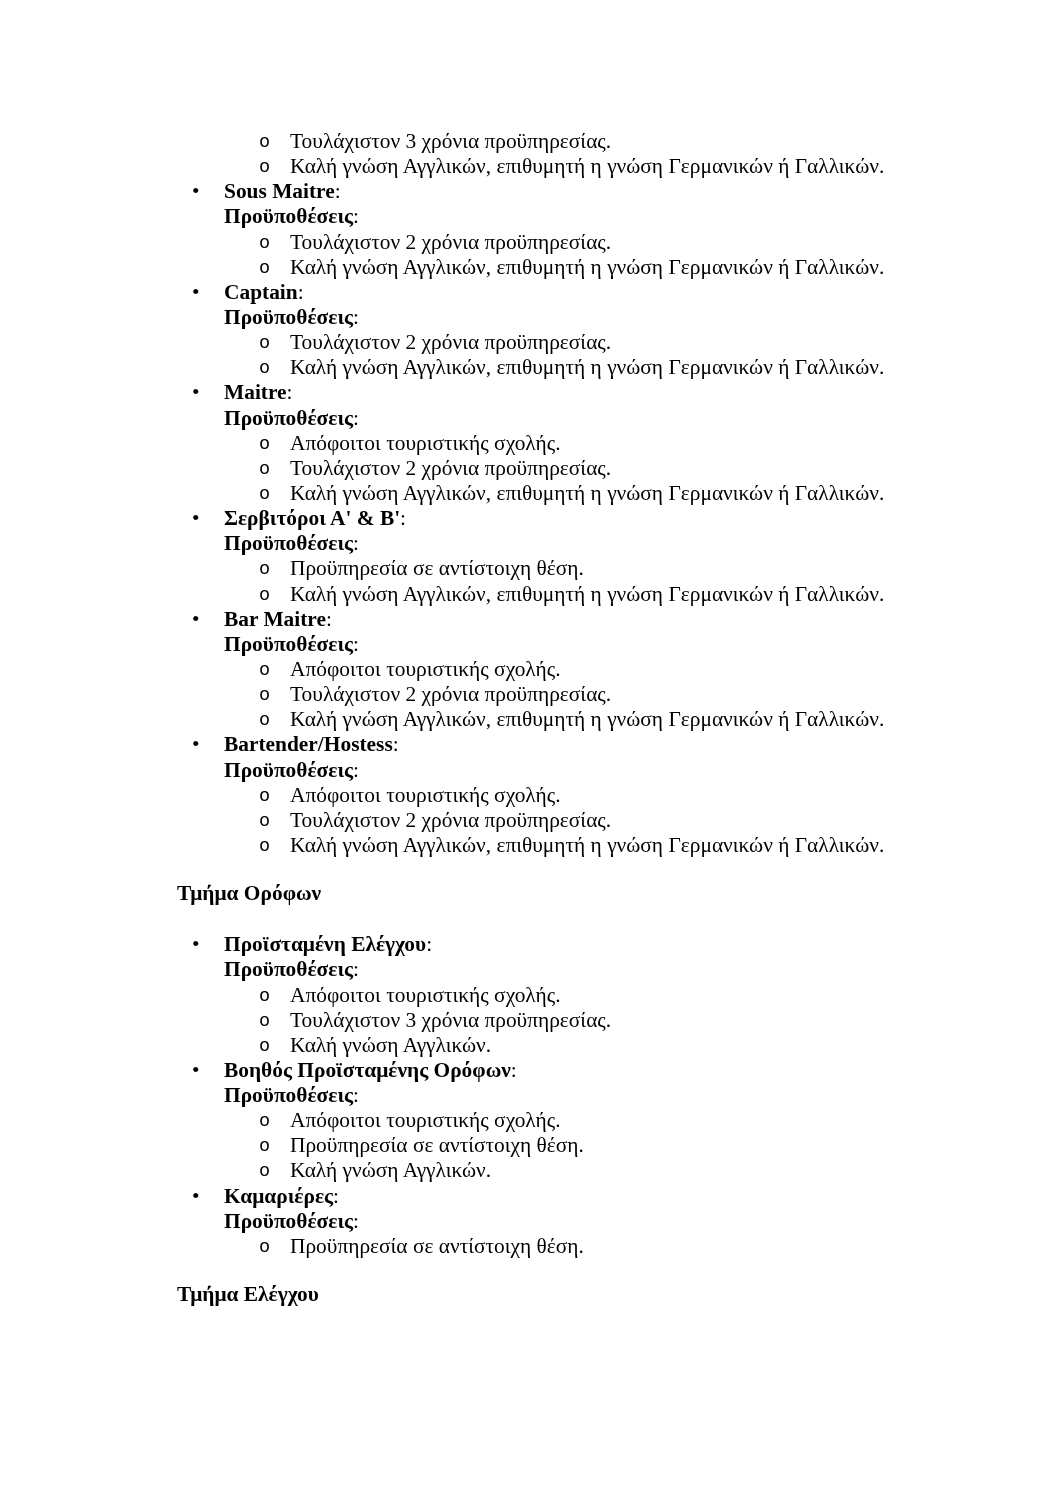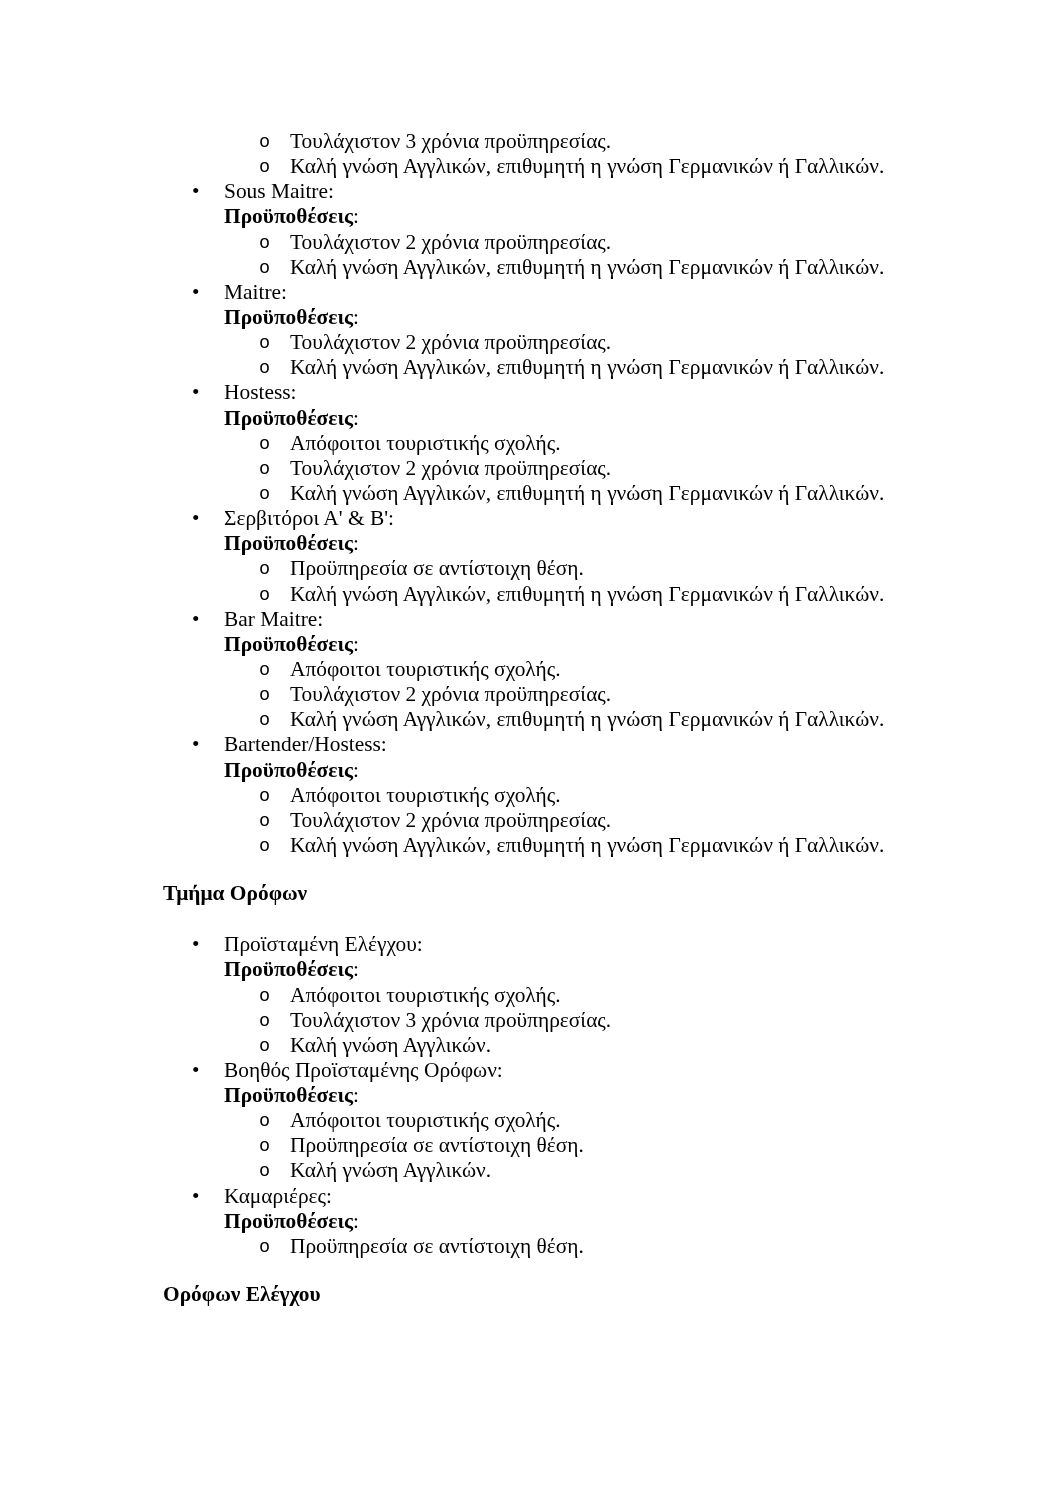--- a/index.html
+++ b/index.html
@@ -9,32 +9,32 @@
     font-family:"Liberation Serif", serif; color:#000000;
   }
   .doc {
     position:absolute; top:129px; left:0; right:0;
     font-size:21.4px; line-height:25.14px;
   }
   .line { position:relative; }
   
   .pos-line { padding-left:224px; }
   .pos-line .b-marker { position:absolute; left:192px; top:0; }
-  .pos-title { font-weight:normal; }
+  .pos-title { font-weight:bold; }
   
   .req-line { padding-left:224px; }
   .req-label { font-weight:bold; }
   
   .sub-line { padding-left:290px; }
   .sub-line .o-marker {
     position:absolute; left:259px; top:1px;
     font-family:"Liberation Mono", monospace; font-size:18.5px;
   }
   
-  .heading { padding-left:163px; font-weight:bold; margin:23px 0 26px 0; }
+  .heading { padding-left:163px; font-weight:bold; margin:23px 0 26px 14px; }
 </style>
 </head>
 <body>
 
 <div class="doc">
 
   <div class="line sub-line">
     <span class="o-marker">o</span>
     <span>Τουλάχιστον 3 χρόνια προϋπηρεσίας.</span>
   </div>
@@ -54,43 +54,43 @@
     <span class="o-marker">o</span>
     <span>Τουλάχιστον 2 χρόνια προϋπηρεσίας.</span>
   </div>
   <div class="line sub-line">
     <span class="o-marker">o</span>
     <span>Καλή γνώση Αγγλικών, επιθυμητή η γνώση Γερμανικών ή Γαλλικών.</span>
   </div>
 
   <div class="line pos-line">
     <span class="b-marker">•</span>
+    <span class="pos-title">Captain</span><span>:</span>
+  </div>
+  <div class="line req-line">
+    <span class="req-label">Προϋποθέσεις</span><span>:</span>
+  </div>
+  <div class="line sub-line">
+    <span class="o-marker">o</span>
+    <span>Τουλάχιστον 2 χρόνια προϋπηρεσίας.</span>
+  </div>
+  <div class="line sub-line">
+    <span class="o-marker">o</span>
+    <span>Καλή γνώση Αγγλικών, επιθυμητή η γνώση Γερμανικών ή Γαλλικών.</span>
+  </div>
+
+  <div class="line pos-line">
+    <span class="b-marker">•</span>
     <span class="pos-title">Maitre</span><span>:</span>
   </div>
   <div class="line req-line">
     <span class="req-label">Προϋποθέσεις</span><span>:</span>
   </div>
   <div class="line sub-line">
     <span class="o-marker">o</span>
-    <span>Τουλάχιστον 2 χρόνια προϋπηρεσίας.</span>
-  </div>
-  <div class="line sub-line">
-    <span class="o-marker">o</span>
-    <span>Καλή γνώση Αγγλικών, επιθυμητή η γνώση Γερμανικών ή Γαλλικών.</span>
-  </div>
-
-  <div class="line pos-line">
-    <span class="b-marker">•</span>
-    <span class="pos-title">Hostess</span><span>:</span>
-  </div>
-  <div class="line req-line">
-    <span class="req-label">Προϋποθέσεις</span><span>:</span>
-  </div>
-  <div class="line sub-line">
-    <span class="o-marker">o</span>
     <span>Απόφοιτοι τουριστικής σχολής.</span>
   </div>
   <div class="line sub-line">
     <span class="o-marker">o</span>
     <span>Τουλάχιστον 2 χρόνια προϋπηρεσίας.</span>
   </div>
   <div class="line sub-line">
     <span class="o-marker">o</span>
     <span>Καλή γνώση Αγγλικών, επιθυμητή η γνώση Γερμανικών ή Γαλλικών.</span>
   </div>
@@ -198,15 +198,15 @@
     <span class="pos-title">Καμαριέρες</span><span>:</span>
   </div>
   <div class="line req-line">
     <span class="req-label">Προϋποθέσεις</span><span>:</span>
   </div>
   <div class="line sub-line">
     <span class="o-marker">o</span>
     <span>Προϋπηρεσία σε αντίστοιχη θέση.</span>
   </div>
 
-  <div class="line heading">Ορόφων Ελέγχου</div>
+  <div class="line heading">Τμήμα Ελέγχου</div>
 
 </div>
 
 </body></html>

